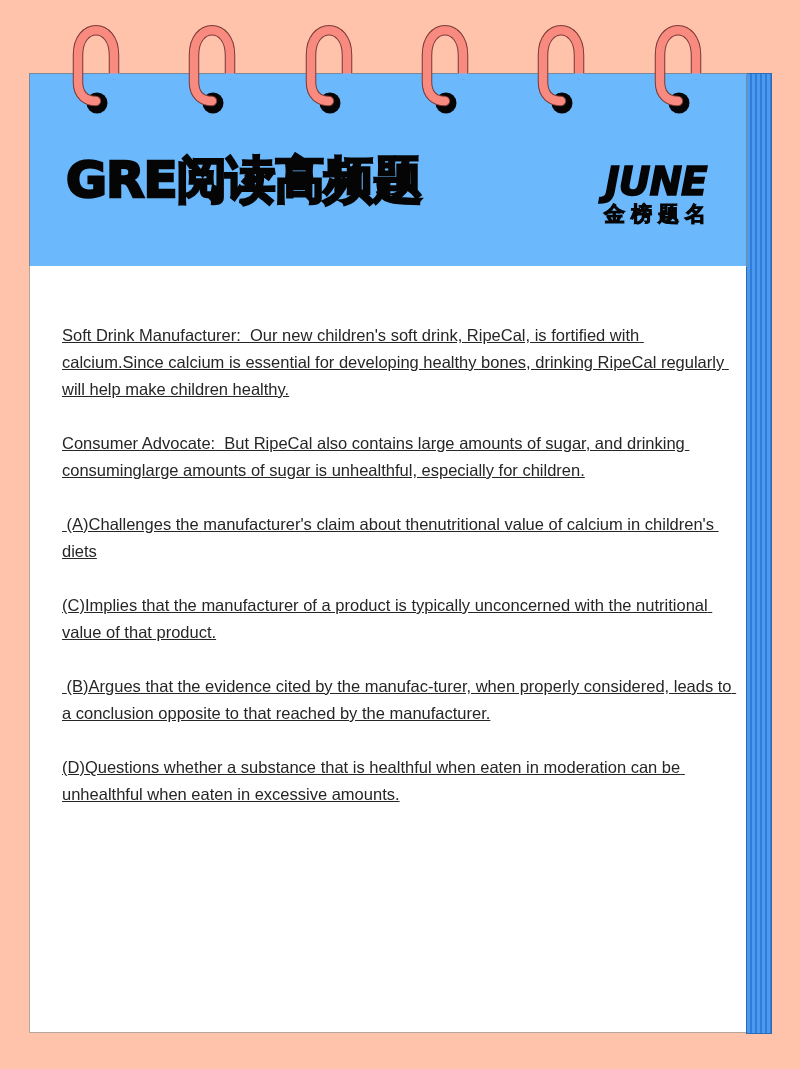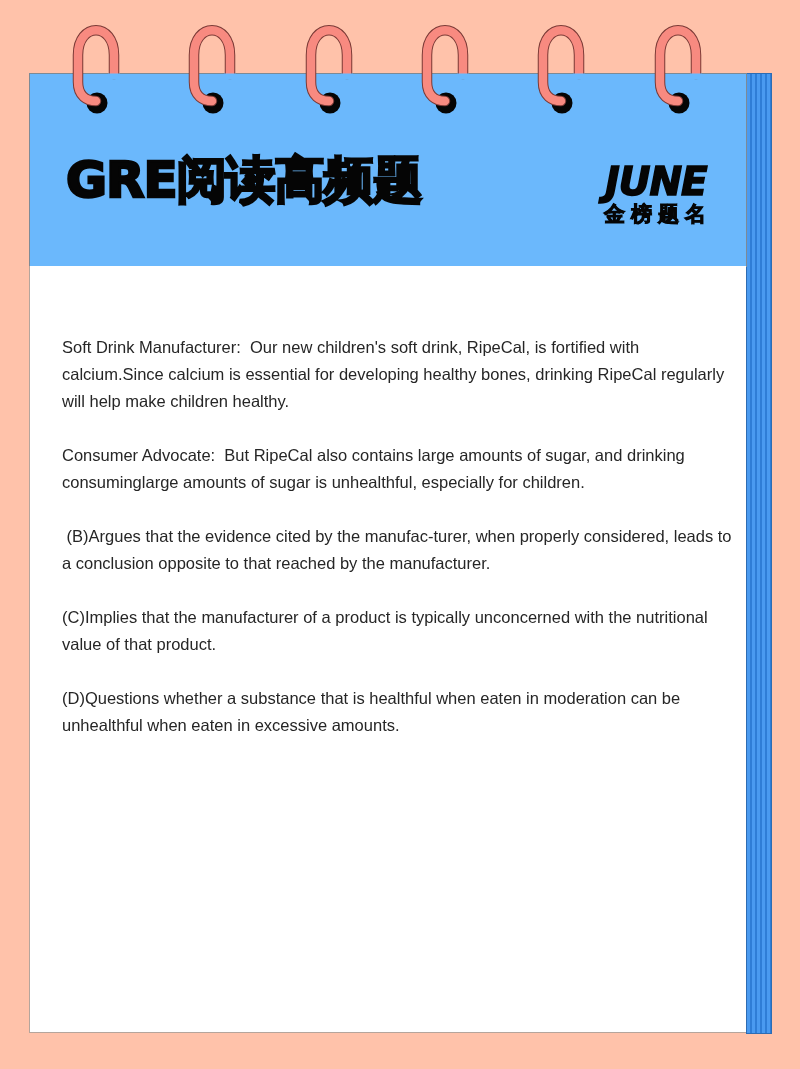--- a/index.html
+++ b/index.html
@@ -101,22 +101,23 @@
     position: absolute;
     left: 32px;
     top: 56px;
     width: 670px;
     font-family: "Liberation Sans", "DejaVu Sans", sans-serif;
     font-size: 16.5px;
     line-height: 27px;
     color: #262626;
   }
   .para {
-    margin: 12px 0 27px 0;
+    margin: 0 0 27px 0;
     white-space: pre-wrap;
+    text-decoration: underline;
   }
   .rings {
     position: absolute;
     left: 0;
     top: 0;
     width: 800px;
     height: 140px;
     pointer-events: none;
   }
 </style>
@@ -131,22 +132,23 @@
     <div class="month-block">
       <div class="month">JUNE</div>
       <div class="motto">金榜题名</div>
     </div>
   </div>
 
   <div class="page">
     <div class="content">
       <p class="para">Soft Drink Manufacturer:  Our new children's soft drink, RipeCal, is fortified with calcium.Since calcium is essential for developing healthy bones, drinking RipeCal regularly will help make children healthy.</p>
       <p class="para">Consumer Advocate:  But RipeCal also contains large amounts of sugar, and drinking consuminglarge amounts of sugar is unhealthful, especially for children.</p>
+      <p class="para"> (A)Challenges the manufacturer's claim about thenutritional value of calcium in children's diets</p>
+      <p class="para">(C)Implies that the manufacturer of a product is typically unconcerned with the nutritional value of that product.</p>
       <p class="para"> (B)Argues that the evidence cited by the manufac-turer, when properly considered, leads to a conclusion opposite to that reached by the manufacturer.</p>
-      <p class="para">(C)Implies that the manufacturer of a product is typically unconcerned with the nutritional value of that product.</p>
       <p class="para">(D)Questions whether a substance that is healthful when eaten in moderation can be unhealthful when eaten in excessive amounts.</p>
     </div>
   </div>
 </div>
 
 <svg class="rings" viewBox="0 0 800 140" xmlns="http://www.w3.org/2000/svg">
   <defs>
     <g id="ring">
 
       <circle cx="0" cy="103" r="10.5" fill="#050505"></circle>

